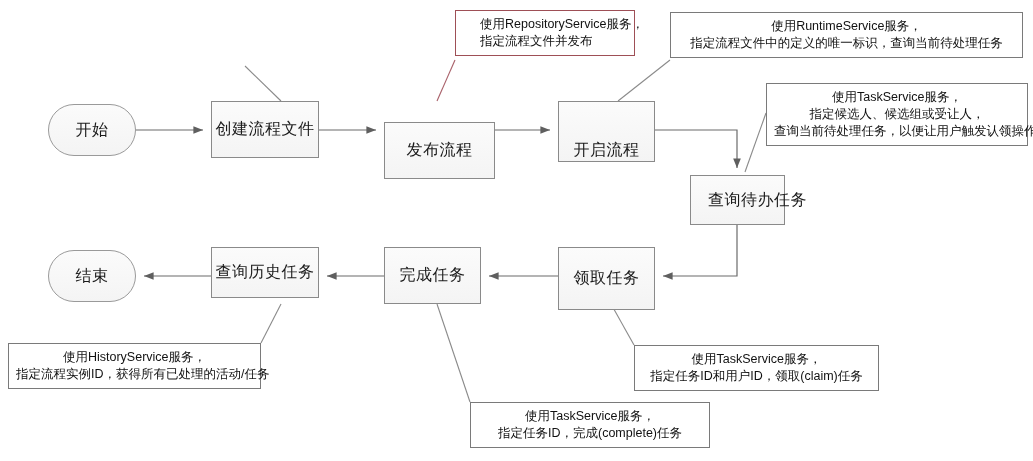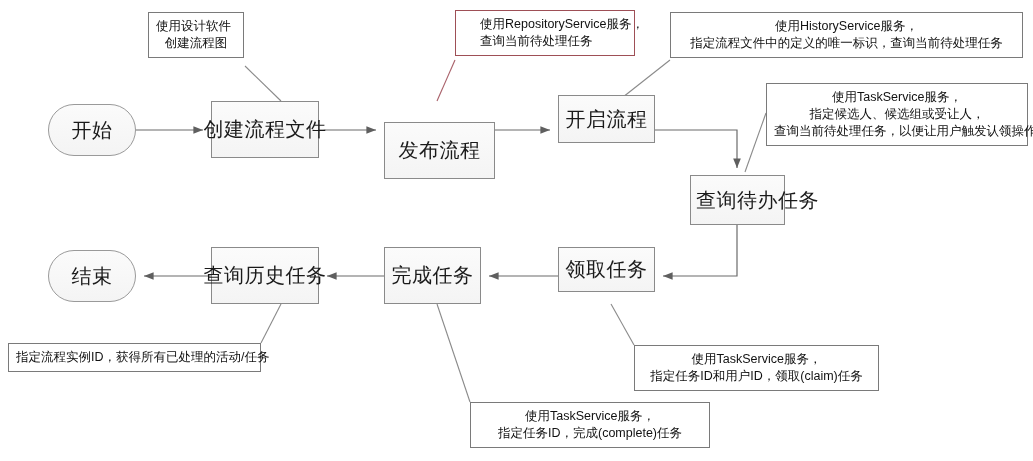--- a/index.html
+++ b/index.html
@@ -27,21 +27,21 @@
   }
   .node {
     position: absolute;
     box-sizing: border-box;
     background: linear-gradient(180deg, #fbfbfb 0%, #f4f4f4 100%);
     border: 1px solid #8a8a8a;
     display: flex;
     align-items: center;
     justify-content: center;
     color: #1a1a1a;
-    font-size: 20px;
+    font-size: 16px;
     letter-spacing: 0.5px;
     white-space: nowrap;
   }
   .node.terminal {
     border-radius: 26px;
     border: 1px solid #9a9a9a;
   }
   .note {
     position: absolute;
     box-sizing: border-box;
@@ -129,66 +129,63 @@
   </div>
 
   <div class="node" style="left:211px; top:101px; width:108px; height:57px;">
     <span>创建流程文件</span>
   </div>
 
   <div class="node" style="left:384px; top:101px; width:111px; height:57px;margin-top:21px;">
     <span>发布流程</span>
   </div>
 
-  <div class="node" style="left:558px; top:95px; width:97px; height:48px;">
+  <div class="node" style="left:558px; top:101px; width:97px; height:61px;align-items:flex-end;">
     <span>开启流程</span>
   </div>
 
   <div class="node" style="left:690px; top:175px; width:95px; height:50px;padding-left:40px;">
     <span>查询待办任务</span>
   </div>
 
-  <div class="node" style="left:558px; top:247px; width:97px; height:45px;">
+  <div class="node" style="left:558px; top:247px; width:97px; height:63px;">
     <span>领取任务</span>
   </div>
 
   <div class="node" style="left:384px; top:247px; width:97px; height:57px;">
     <span>完成任务</span>
   </div>
 
-  <div class="node" style="left:211px; top:247px; width:108px; height:57px;">
+  <div class="node" style="left:211px; top:247px; width:108px; height:51px;">
     <span>查询历史任务</span>
   </div>
 
   <div class="node terminal" style="left:48px; top:250px; width:88px; height:52px;">
     <span>结束</span>
   </div>
 
-  <div class="note note-left" style="left:148px; top:12px; width:96px;">
-    <span class="line">使用设计软件</span>
-    <span class="line" style="text-align:center;">创建流程图</span>
-  </div>
 
   <div class="note note-left accent" style="left:455px; top:10px; width:180px;padding-left:24px;">
     <span class="line">使用RepositoryService服务，</span>
-    <span class="line">查询当前待处理任务</span>
+    <span class="line">指定流程文件并发布</span>
   </div>
 
   <div class="note" style="left:670px; top:12px; width:353px;">
-    <span class="line">使用HistoryService服务，</span>
+    <span class="line">使用RuntimeService服务，</span>
     <span class="line">指定流程文件中的定义的唯一标识，查询当前待处理任务</span>
   </div>
 
   <div class="note" style="left:766px; top:83px; width:262px;">
     <span class="line">使用TaskService服务，</span>
     <span class="line">指定候选人、候选组或受让人，</span>
     <span class="line">查询当前待处理任务，以便让用户触发认领操作</span>
   </div>
 
   <div class="note" style="left:8px; top:343px; width:253px;">
+    <span class="line">使用HistoryService服务，</span>
     <span class="line">指定流程实例ID，获得所有已处理的活动/任务</span>
   </div>
 
   <div class="note" style="left:470px; top:402px; width:240px;">
     <span class="line">使用TaskService服务，</span>
     <span class="line">指定任务ID，完成(complete)任务</span>
   </div>
 
   <div class="note" style="left:634px; top:345px; width:245px;">
     <span class="line">使用TaskService服务，</span>

